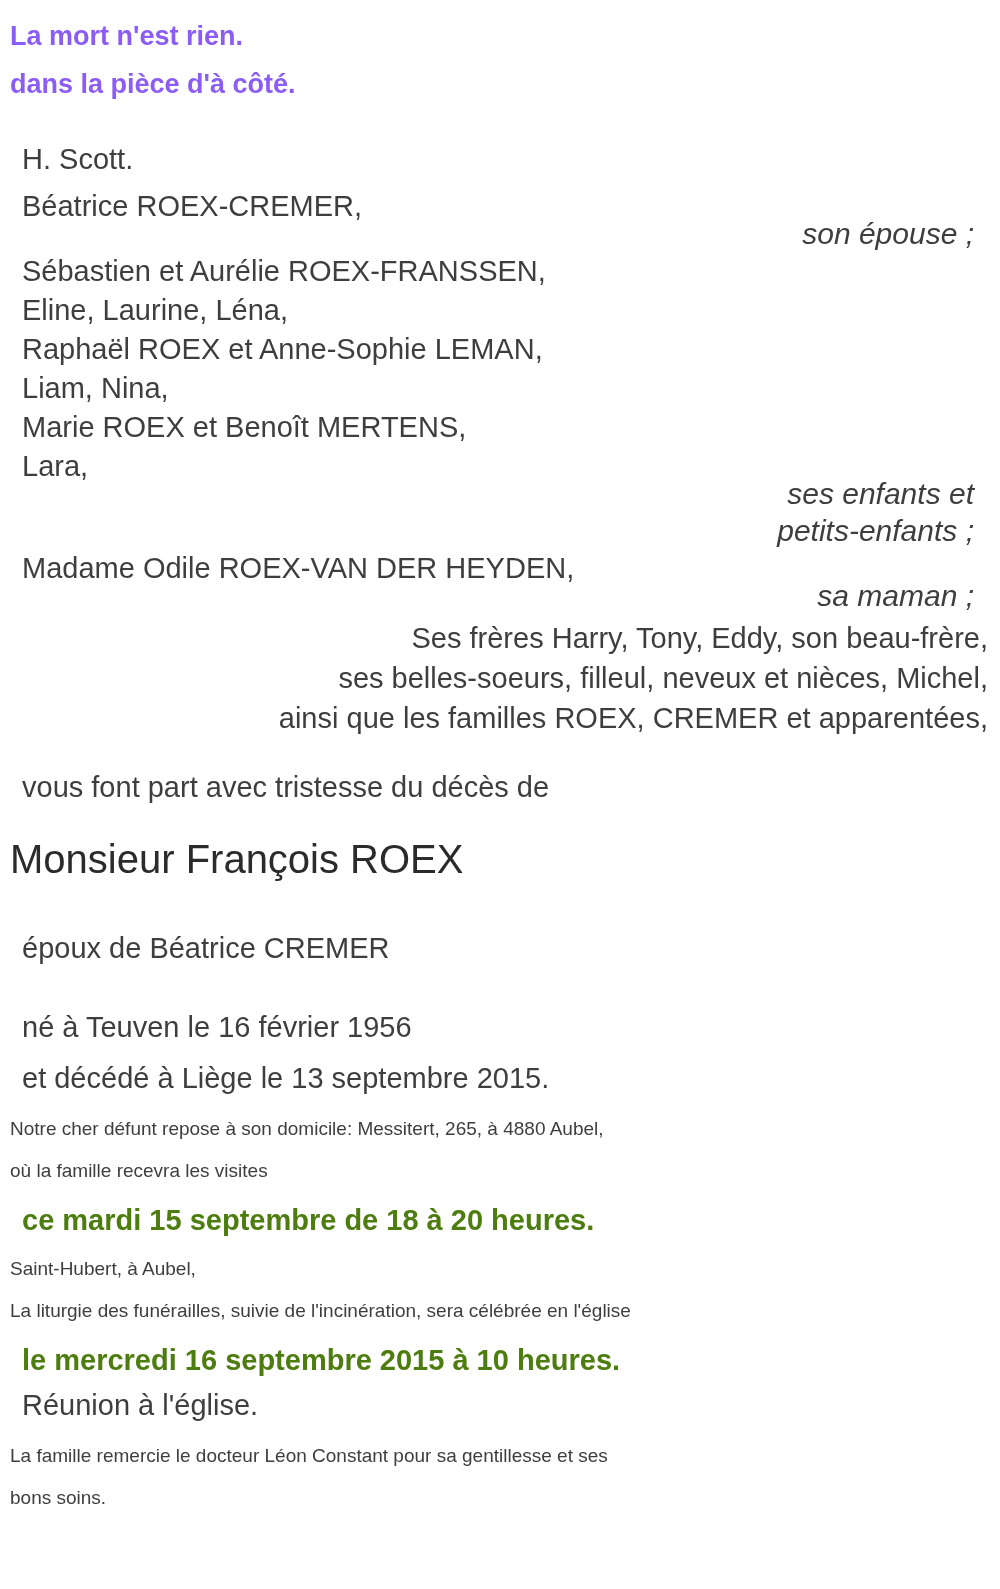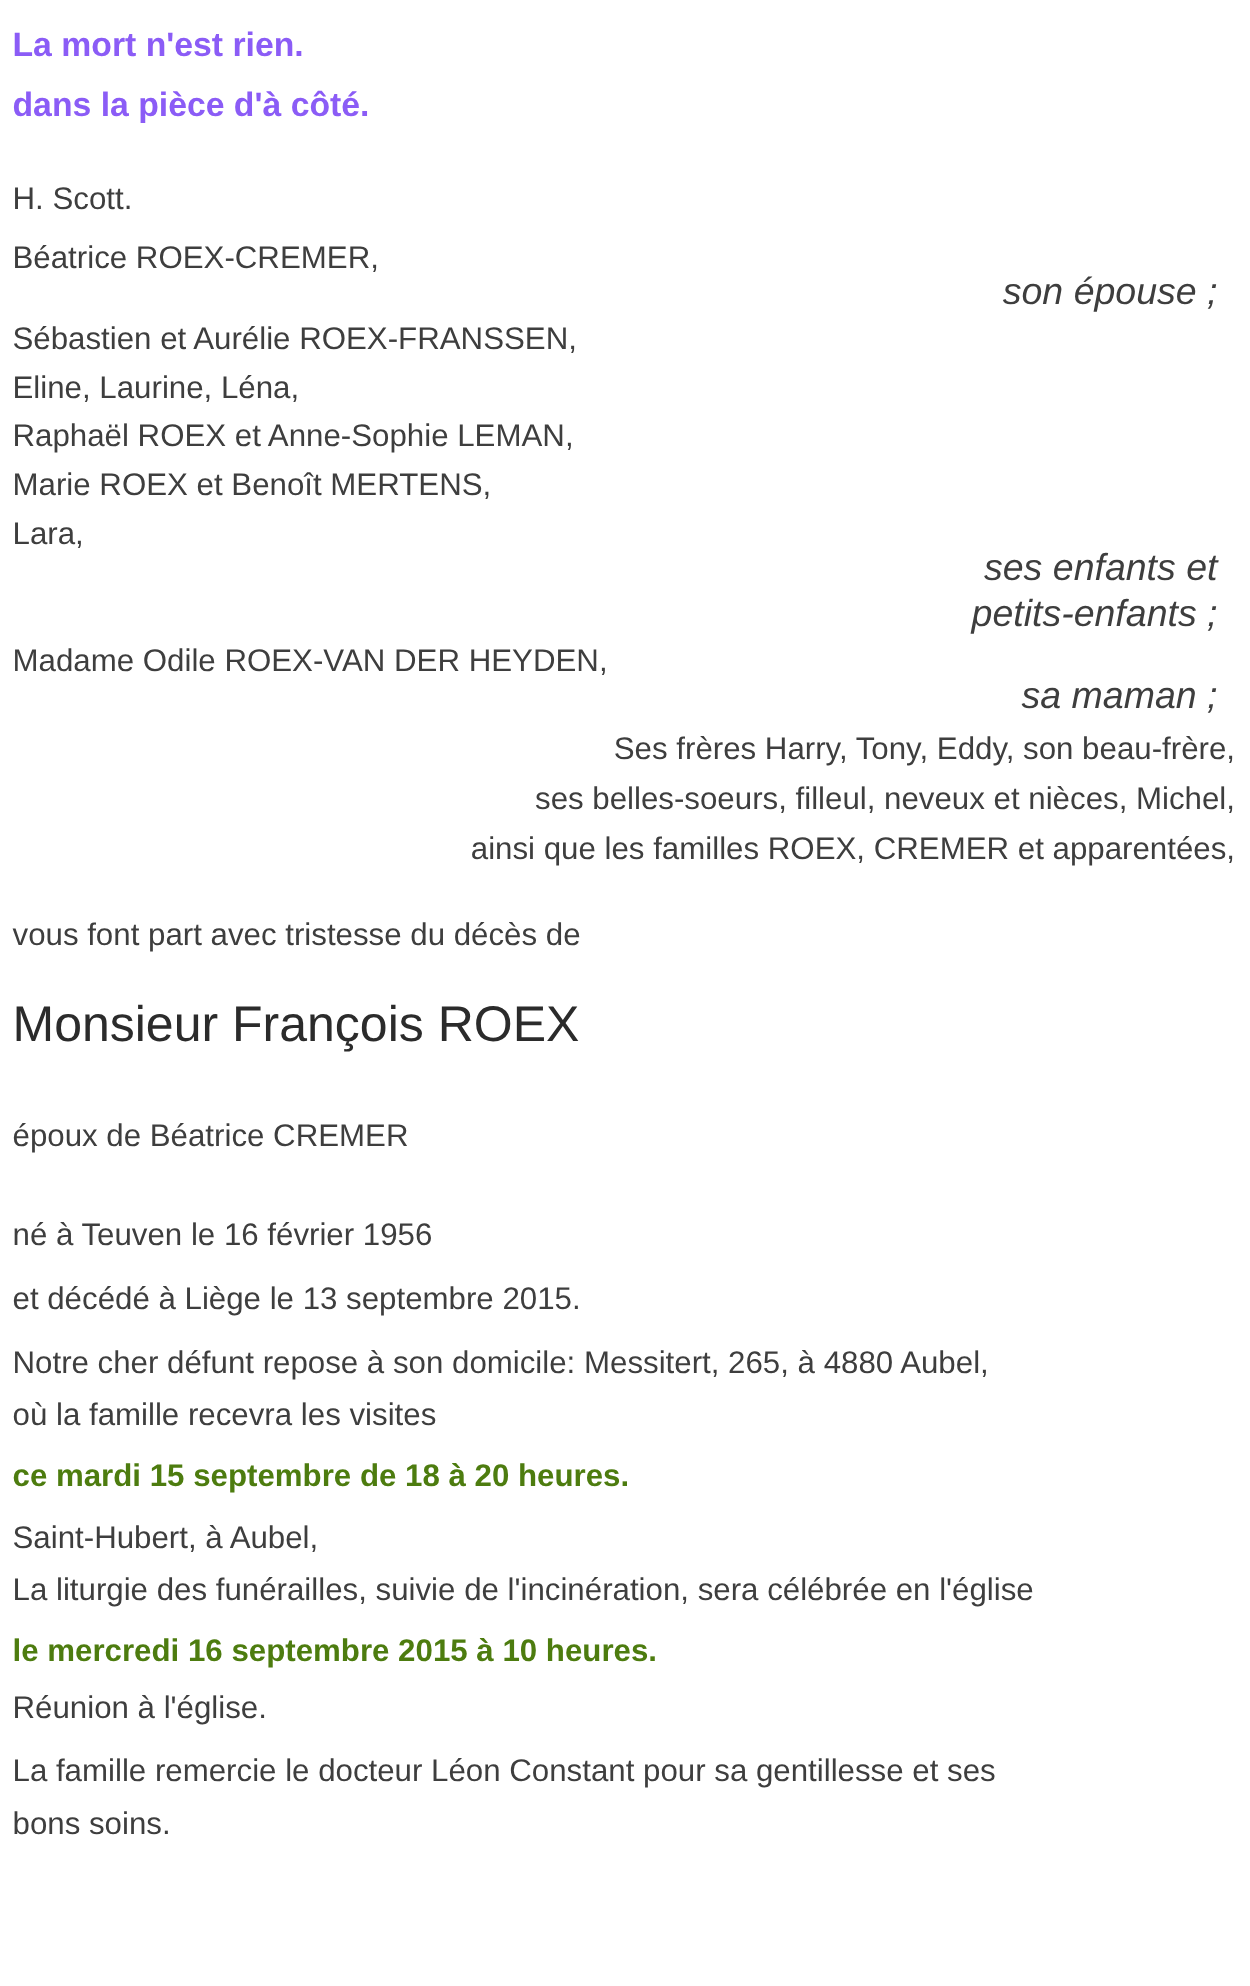--- a/index.html
+++ b/index.html
@@ -12,22 +12,22 @@
     overflow-x: hidden;
   }
   .sheet { padding: 12px 12px 24px 10px; }
 
   .epigraph-line {
     font-size: 27px;
     font-weight: 700;
     line-height: 48px;
     color: #8b5cf6;
   }
-  .line { font-size: 25px; line-height: 39px; }
-  .para-line { font-size: 25px; line-height: 42px; }
+  .line { font-size: 29px; line-height: 39px; margin-left: 12px; }
+  .para-line { font-size: 19px; line-height: 42px; }
   .relation {
     font-size: 30px;
     line-height: 37px;
     font-style: italic;
     text-align: right;
     padding-right: 14px;
   }
   .rel-offset { margin-top: -11px; }
   .strong { font-weight: 700; color: #4d7c0f; }
 
@@ -65,20 +65,21 @@
 
   <div class="line attribution">H. Scott.</div>
 
   <div class="line spouse-name">Béatrice ROEX-CREMER,</div>
   <div class="relation rel-offset">son épouse ;</div>
 
   <div>
     <div class="line">Sébastien et Aurélie ROEX-FRANSSEN,</div>
     <div class="line">Eline, Laurine, Léna,</div>
     <div class="line">Raphaël ROEX et Anne-Sophie LEMAN,</div>
+    <div class="line">Liam, Nina,</div>
     <div class="line">Marie ROEX et Benoît MERTENS,</div>
     <div class="line">Lara,</div>
   </div>
 
   <div class="rel-offset">
     <div class="relation">ses enfants et</div>
     <div class="relation">petits-enfants ;</div>
   </div>
 
   <div class="line">Madame Odile ROEX-VAN DER HEYDEN,</div>

